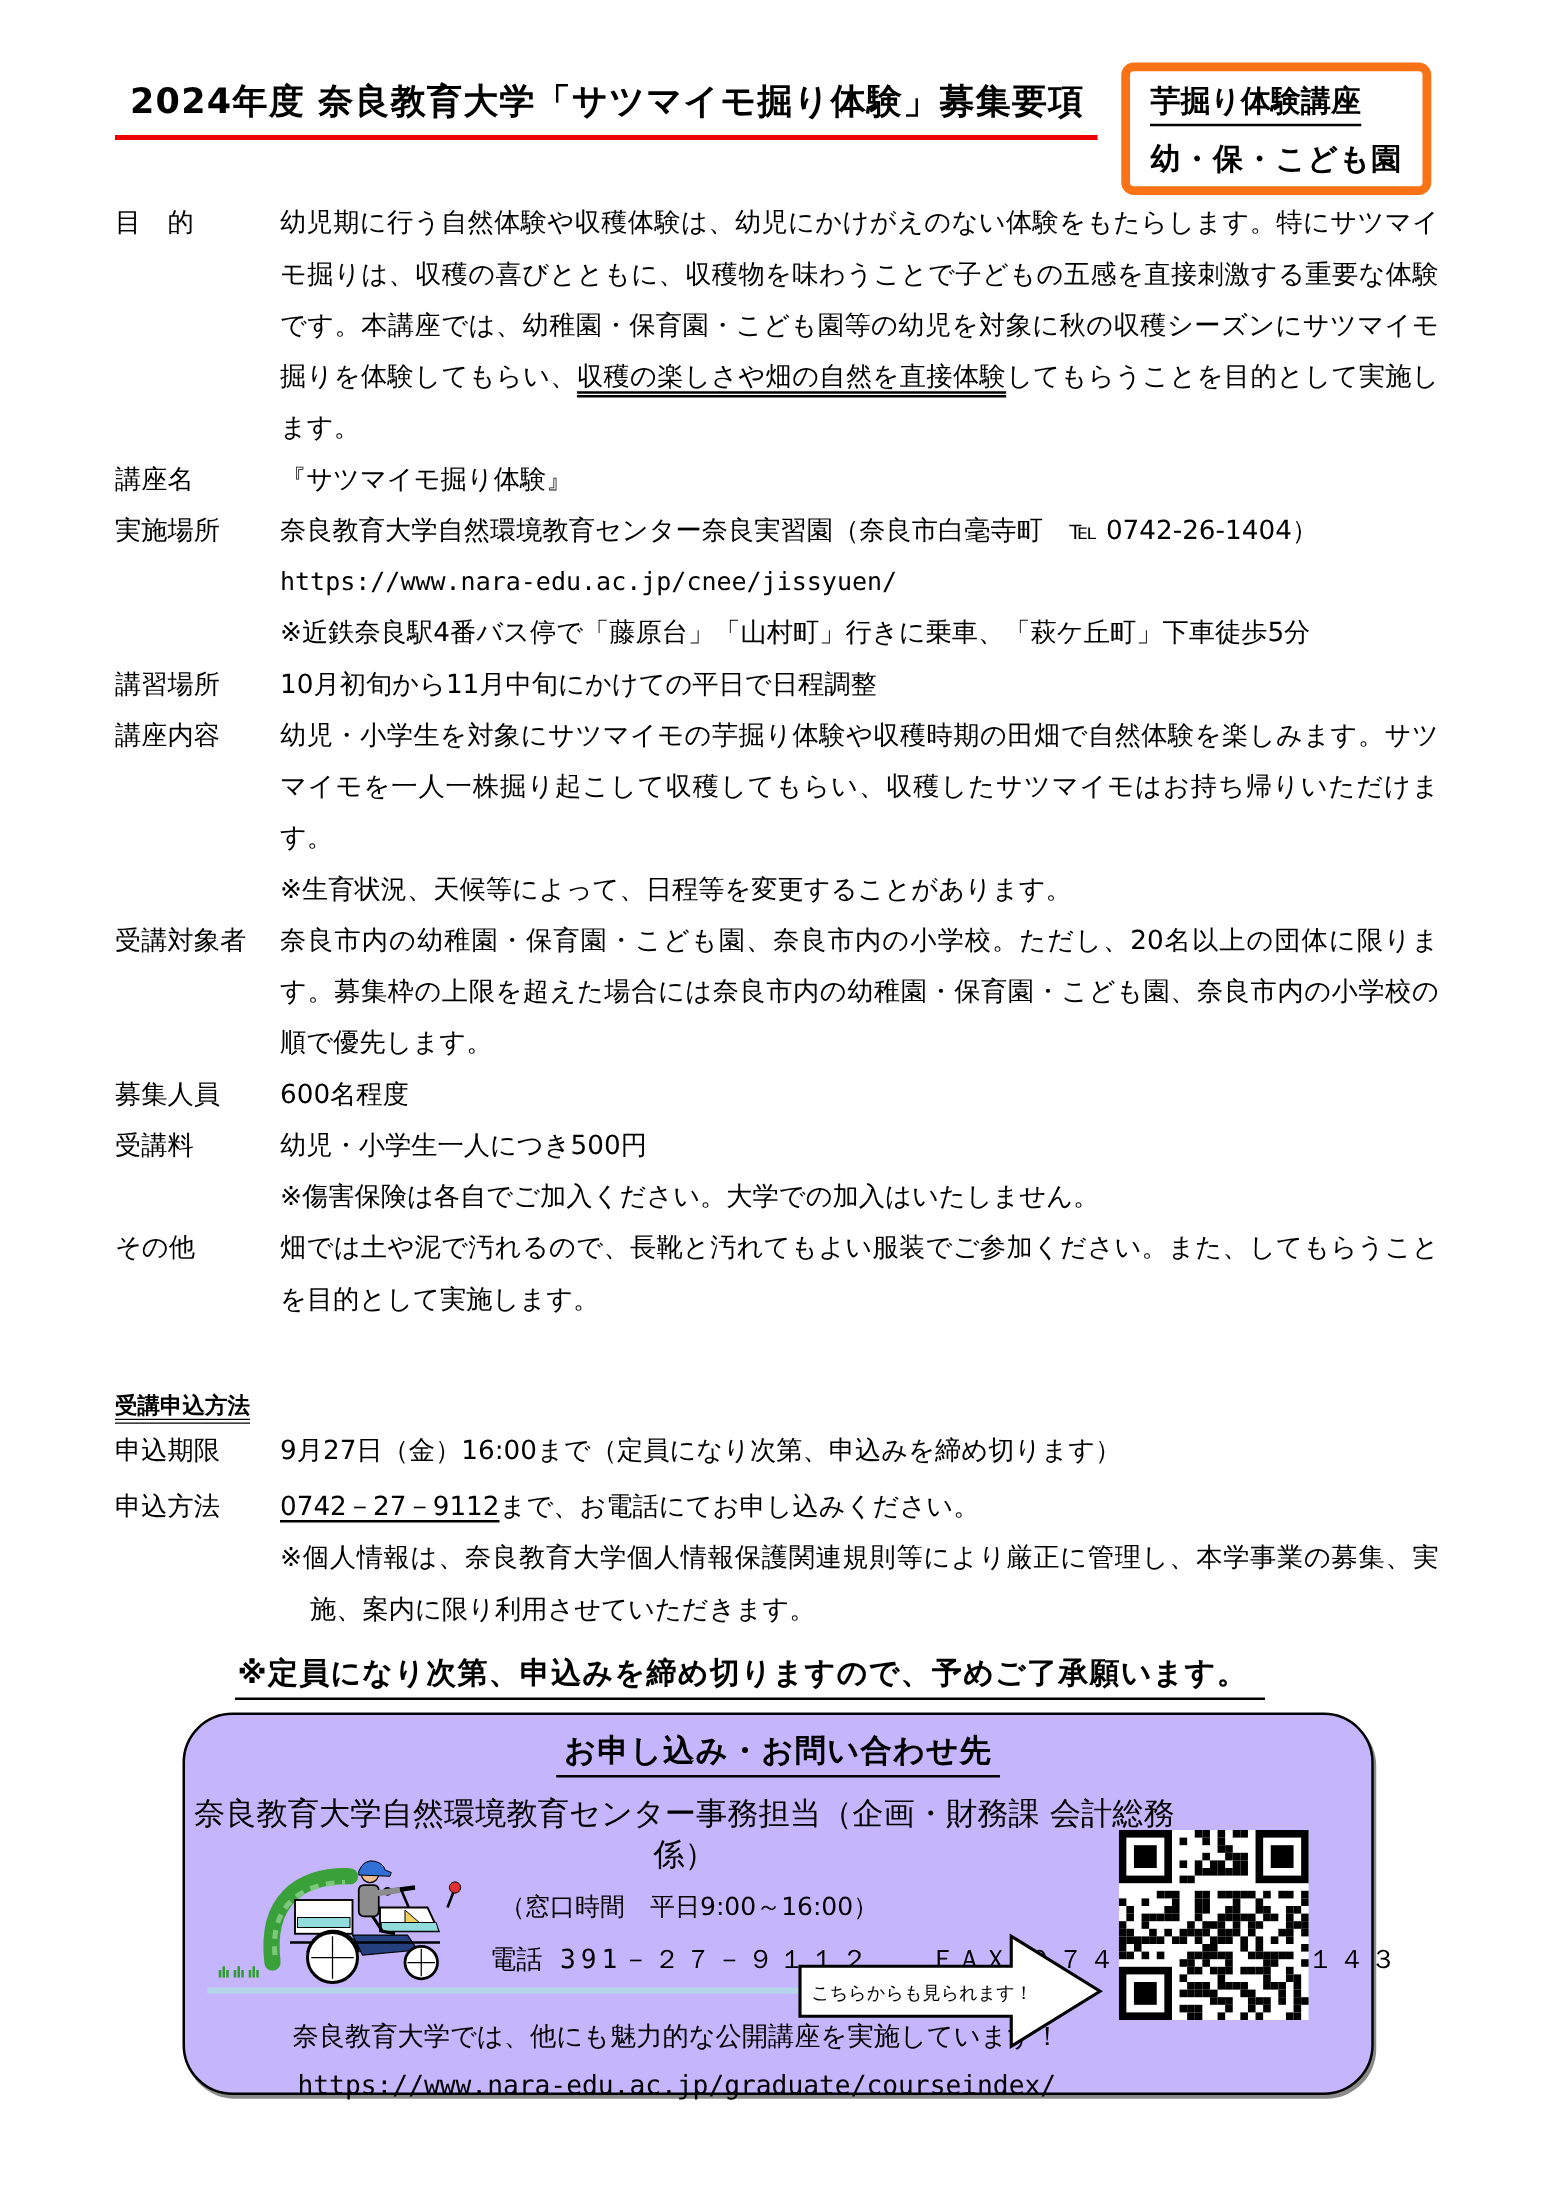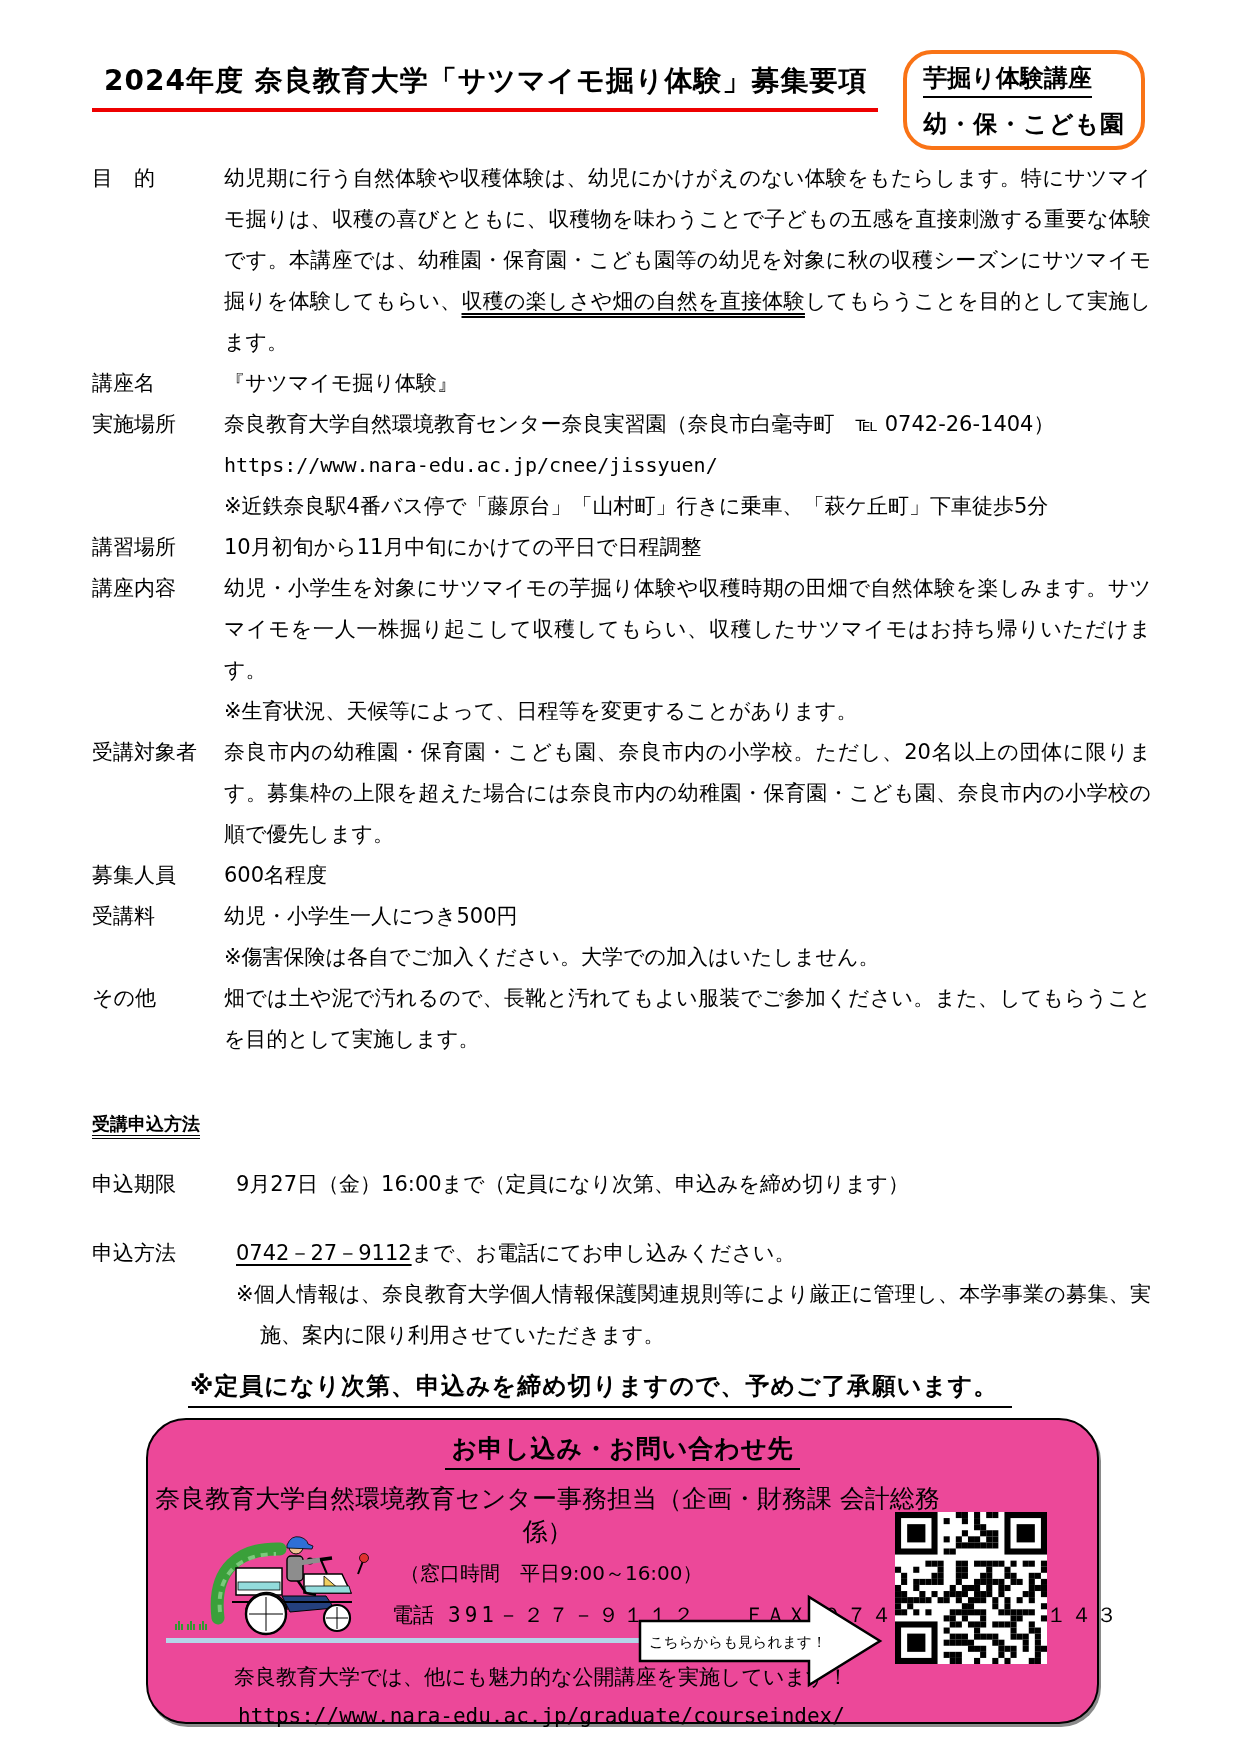--- a/index.html
+++ b/index.html
@@ -9,48 +9,48 @@
     overflow:hidden;position:relative;
   }
   .doc{padding:56px 90px 0 92px;position:relative;}
   
   .title-row{position:relative;height:96px;}
   .main-title{
     display:inline-block;font-size:28px;font-weight:bold;letter-spacing:1px;
     padding:6px 10px 8px 12px;border-bottom:4px solid #ee0000;white-space:nowrap;
   }
   .badge{
-    position:absolute;right:6px;top:-6px;border:4px solid #f97316;border-radius:29px;
+    position:absolute;right:6px;top:-6px;border:7px solid #f97316;border-radius:10px;
     padding:8px 16px 6px 16px;background:#fff;text-align:left;
   }
   .badge .b1{display:inline-block;font-size:24px;font-weight:bold;border-bottom:2px solid #000;padding-bottom:2px;}
   .badge .b2{font-size:24px;font-weight:bold;margin-top:10px;letter-spacing:1px;}
   
   .list{margin-top:6px;font-size:21px;line-height:41px;}
   .row{display:flex;}
   .row .label{width:132px;flex:0 0 132px;white-space:nowrap;}
   .row .content{flex:1;}
   .para{text-align:justify;}
   .mono{font-family:"DejaVu Sans Mono","Liberation Mono",monospace;font-size:20px;letter-spacing:0px;}
   .dbl-u{text-decoration:underline double;text-underline-offset:5px;}
   .hang{padding-left:24px;text-indent:-24px;text-align:justify;}
   
   .apply-heading{margin-top:52px;font-size:18px;font-weight:bold;}
   .apply-heading span{text-decoration:underline double;text-underline-offset:5px;}
-  .apply-row{display:flex;font-size:21px;line-height:41px;margin-top:28px;gap:12px;}
+  .apply-row{display:flex;font-size:21px;line-height:41px;margin-top:4px;}
   .apply-row .label{width:132px;flex:0 0 132px;}
   .u-solid{text-decoration:underline;text-underline-offset:4px;}
   .closing{
     margin:14px 0 0 96px;font-size:24px;font-weight:bold;letter-spacing:1px;
   }
   .closing span{display:inline-block;border-bottom:2px solid #000;padding:0 14px 4px 2px;}
   
   .contact-box{
     position:relative;margin:10px 52px 0 54px;height:302px;
-    border:2px solid #000;border-radius:40px;background:#ec4899;
+    border:2px solid #000;border-radius:40px;background:#c4b5fd;
     box-shadow:2px 3px 0 #8a8a8a;
   }
   .contact-title{text-align:center;margin-top:12px;}
   .contact-title span{display:inline-block;font-size:25px;font-weight:bold;border-bottom:2px solid #000;padding:0 6px 3px 6px;letter-spacing:1px;}
   .contact-org{margin-top:12px;margin-right:150px;text-align:center;font-size:25px;}
   .contact-hours{margin:12px 0 0 252px;font-size:20px;}
   .contact-phones{margin:14px 0 0 244px;font-size:21px;white-space:nowrap;}
   .contact-phones .digits{font-family:"DejaVu Sans Mono","Liberation Mono",monospace;letter-spacing:4px;margin-left:14px;}
   .contact-phones .fax{margin-left:46px;}
   .blue-bar{position:absolute;left:18px;top:218px;width:702px;height:5px;background:#b5d5ea;}

